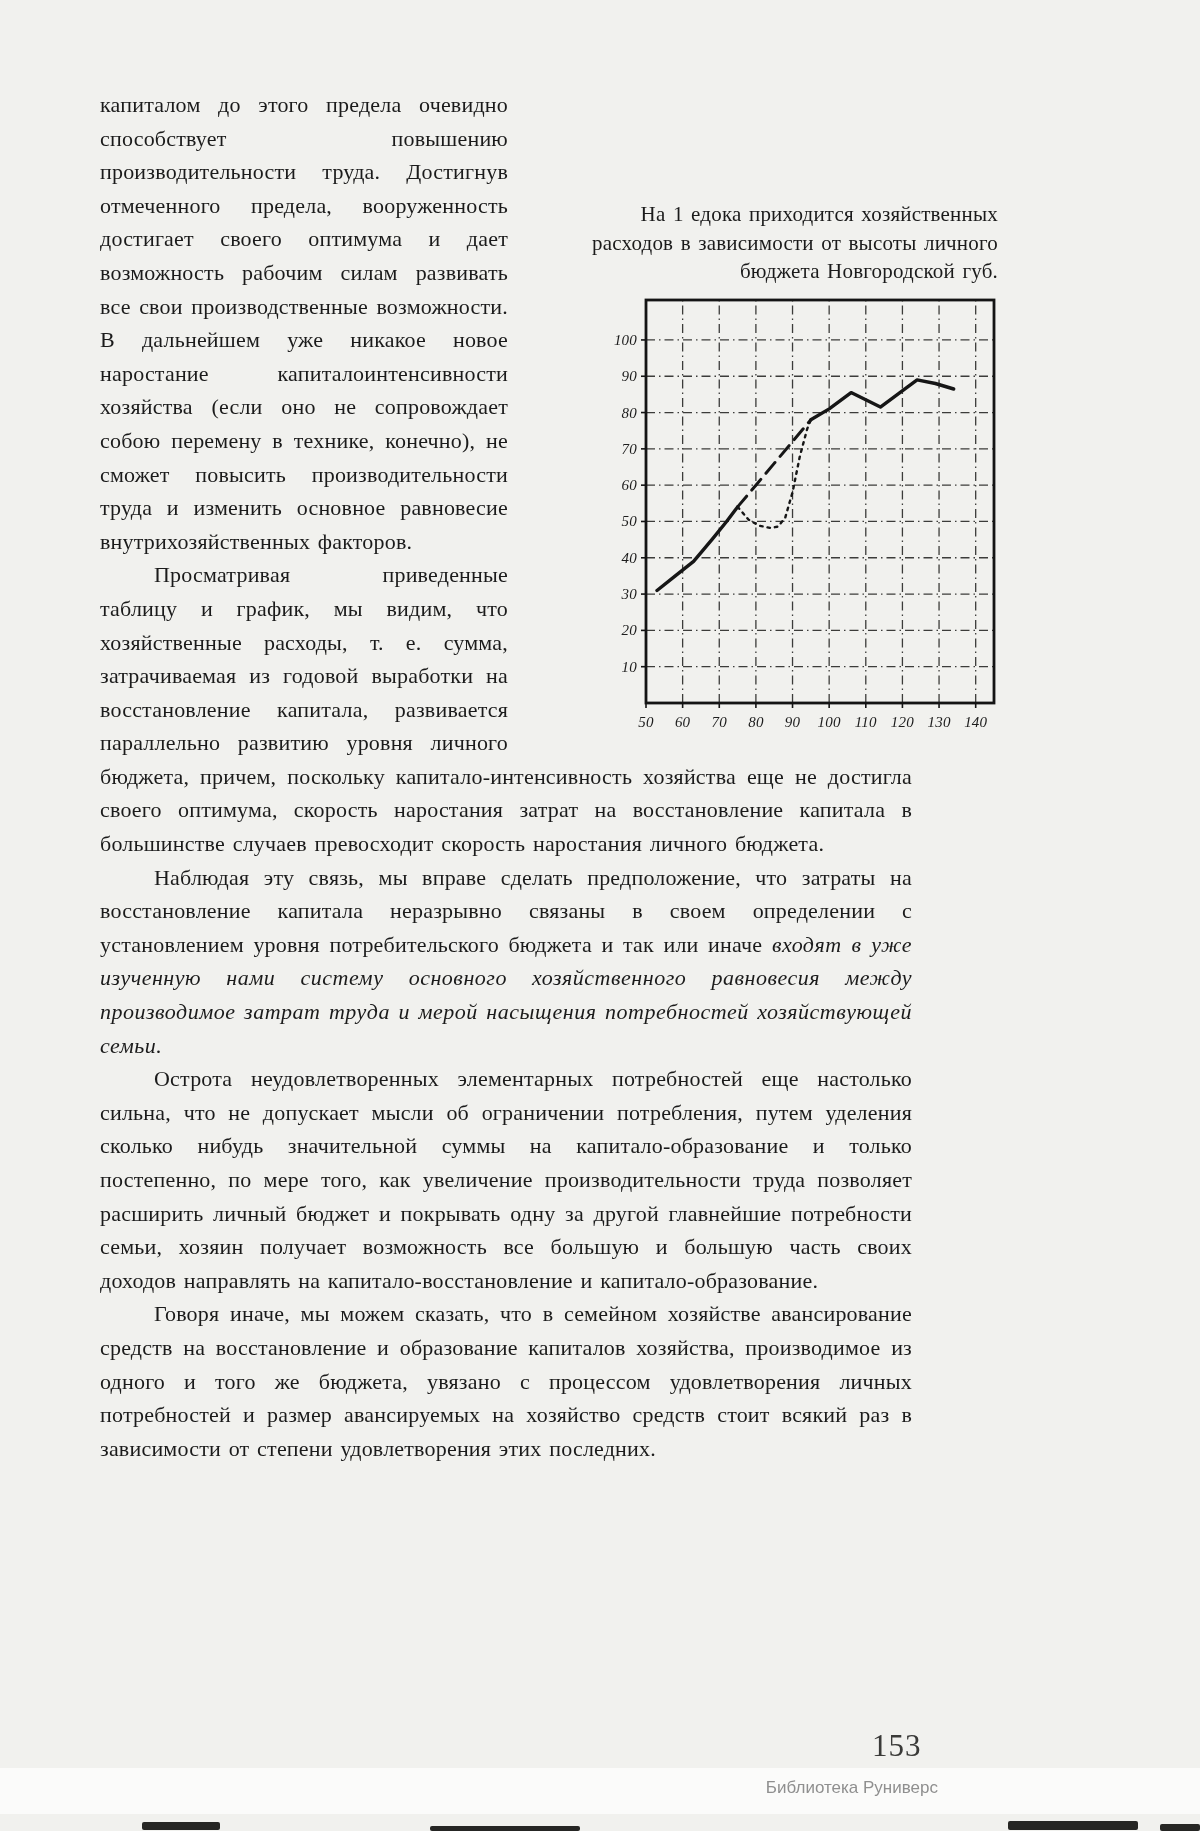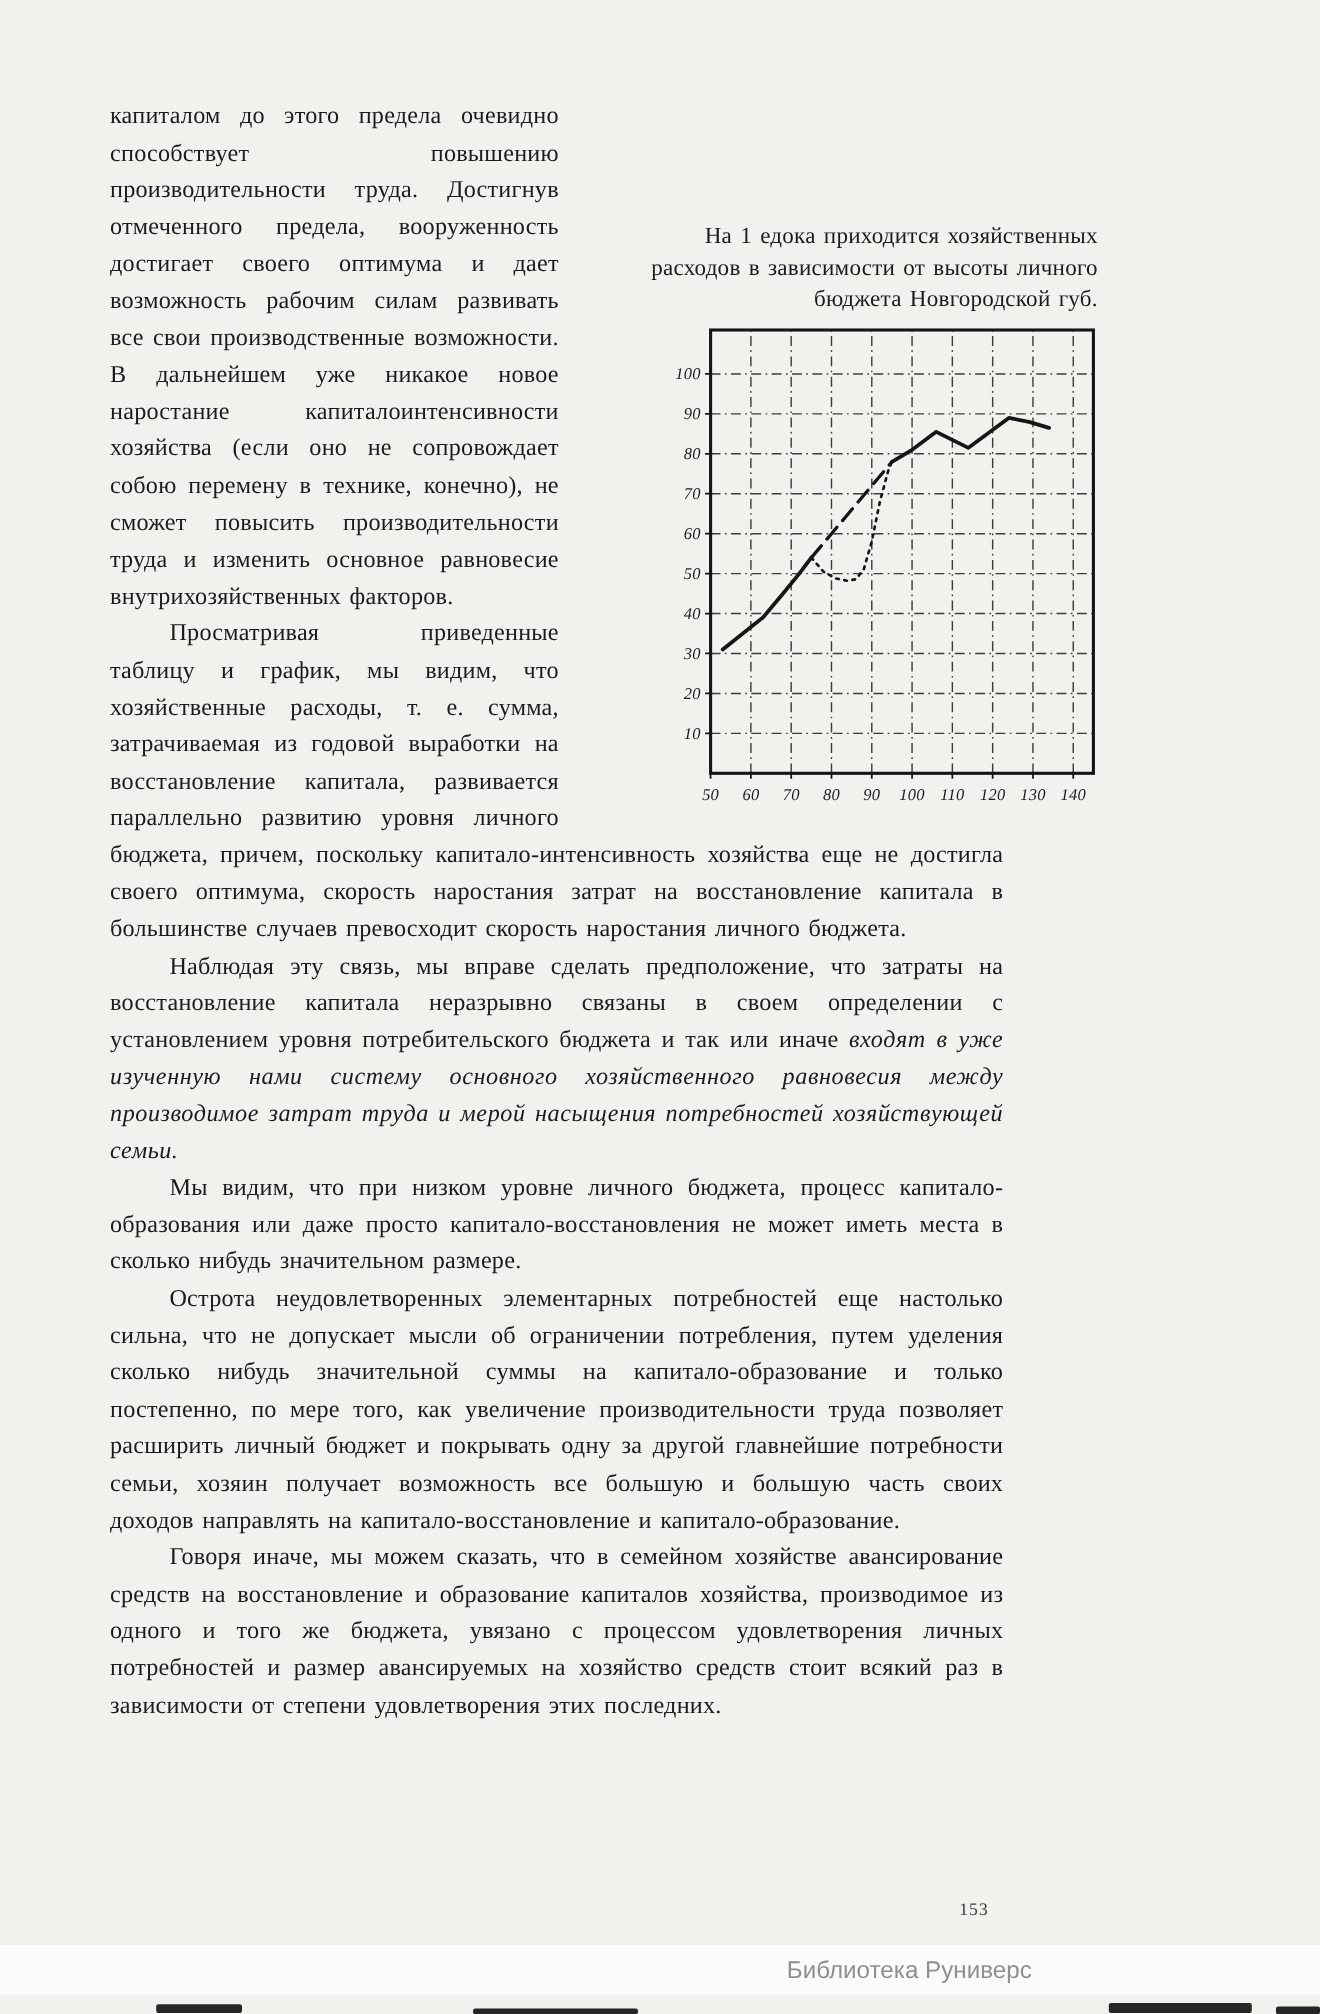--- a/index.html
+++ b/index.html
@@ -43,28 +43,28 @@
     position:absolute;
     left:0;top:1768px;
     width:1200px;height:46px;
     background:#fbfbfa;
   }
   .footer-watermark{
     position:absolute;
     top:1778px;
     right:262px;
     font-family:"Liberation Sans","DejaVu Sans",sans-serif;
-    font-size:22px;
+    font-size:17px;
     color:#8f8f8f;
   }
   .page-number{
     position:absolute;
     top:1728px;
     left:872px;
-    font-size:16px;
+    font-size:31px;
     letter-spacing:1px;
     color:#3a3a38;
   }
   .smudge{position:absolute;background:#262624;border-radius:2px;}
   .smudge.s1{left:142px;top:1822px;width:78px;height:8px;}
   .smudge.s2{left:430px;top:1826px;width:150px;height:5px;}
   .smudge.s3{left:1008px;top:1821px;width:130px;height:9px;}
   .smudge.s4{left:1160px;top:1824px;width:40px;height:7px;}
 </style>
 </head>
@@ -151,23 +151,20 @@
 
 
     <div class="para">
       <span>Просматривая приведенные таблицу и график, мы видим, что хозяйственные расходы, т. е. сумма, затрачиваемая из годовой выработки на восстановление капитала, развивается параллельно развитию уровня личного бюджета, причем, поскольку капитало-интенсивность хозяйства еще не достигла своего оптимума, скорость наростания затрат на восстановление капитала в большинстве случаев превосходит скорость наростания личного бюджета.</span>
     </div>
 
     <div class="para">
       <span>Наблюдая эту связь, мы вправе сделать предположение, что затраты на восстановление капитала неразрывно связаны в своем определении с установлением уровня потребительского бюджета и так или иначе </span><em>входят в уже изученную нами систему основного хозяйственного равновесия между производимое затрат труда и мерой насыщения потребностей хозяйствующей семьи.</em>
     </div>
 
-    <div class="para">
-      <span>Мы видим, что при низком уровне личного бюджета, процесс капитало-образования или даже просто капитало-восстановления не может иметь места в сколько нибудь значительном размере.</span>
-    </div>
 
     <div class="para">
       <span>Острота неудовлетворенных элементарных потребностей еще настолько сильна, что не допускает мысли об ограничении потребления, путем уделения сколько нибудь значительной суммы на капитало-образование и только постепенно, по мере того, как увеличение производительности труда позволяет расширить личный бюджет и покрывать одну за другой главнейшие потребности семьи, хозяин получает возможность все большую и большую часть своих доходов направлять на капитало-восстановление и капитало-образование.</span>
     </div>
 
     <div class="para">
       <span>Говоря иначе, мы можем сказать, что в семейном хозяйстве авансирование средств на восстановление и образование капиталов хозяйства, производимое из одного и того же бюджета, увязано с процессом удовлетворения личных потребностей и размер авансируемых на хозяйство средств стоит всякий раз в зависимости от степени удовлетворения этих последних.</span>
     </div>
 
   </div>

